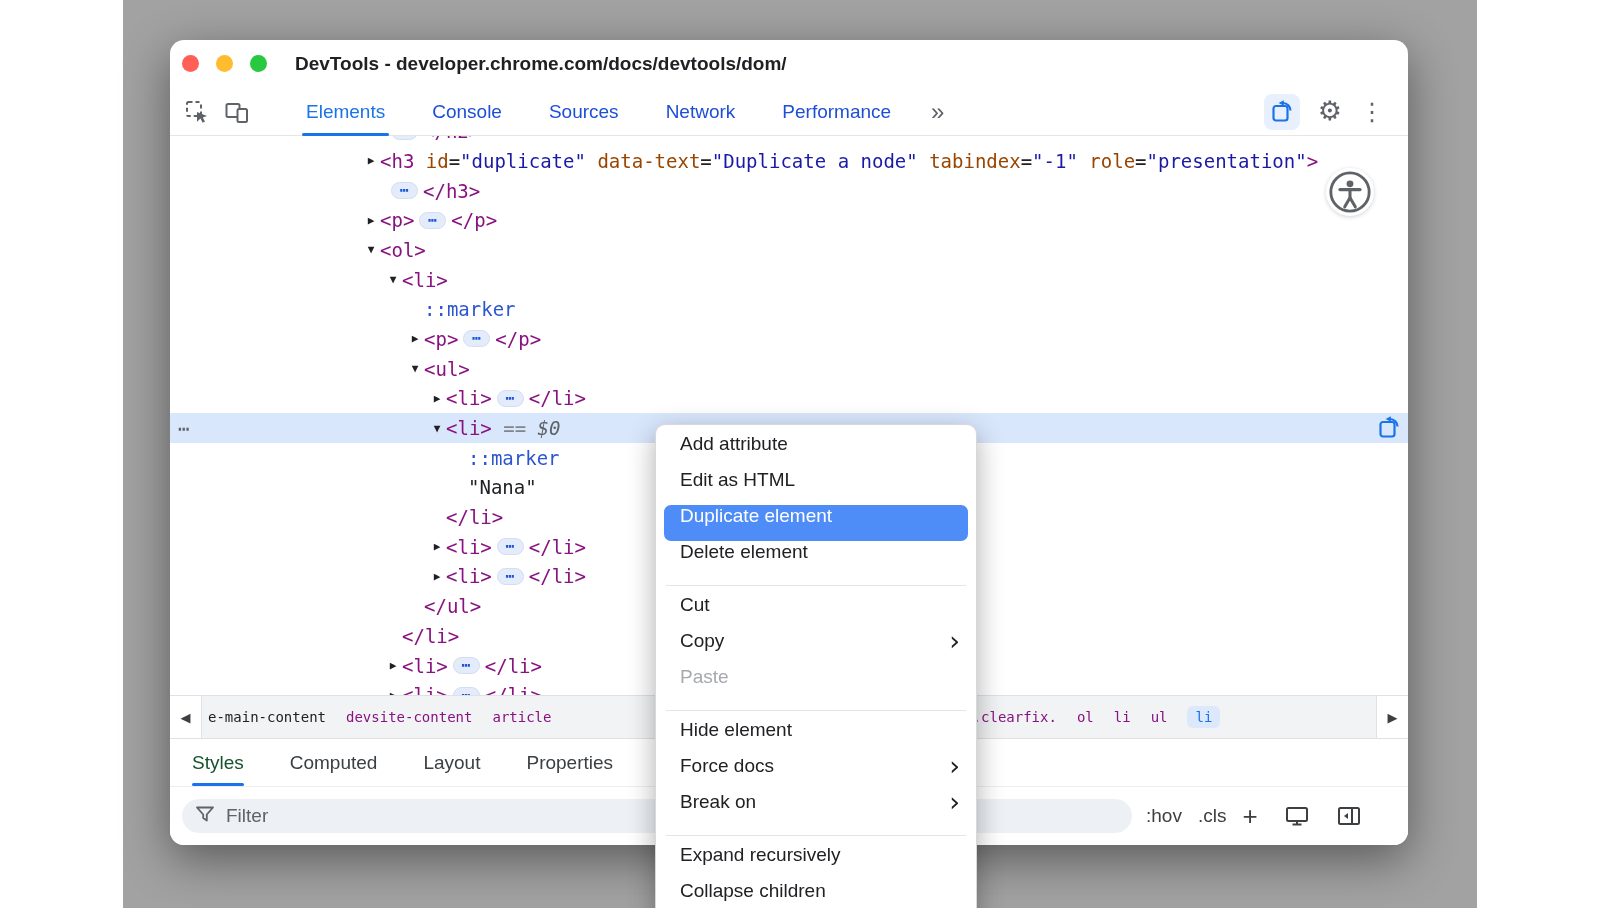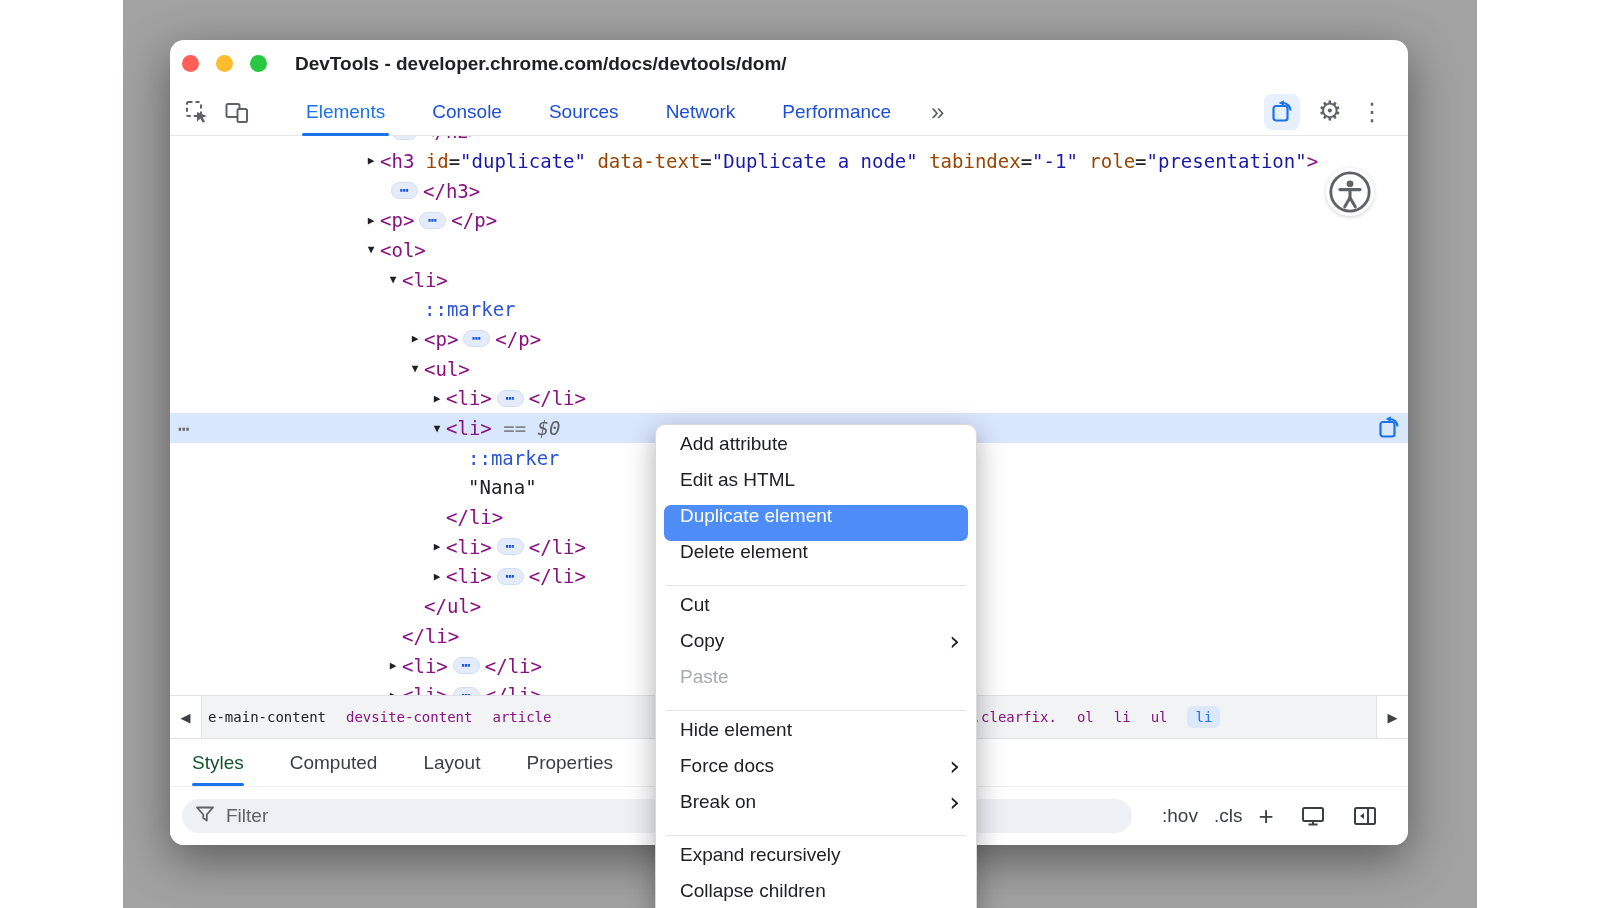--- a/index.html
+++ b/index.html
@@ -78,21 +78,21 @@
   .panel-tab{position:relative;height:100%;display:flex;align-items:center;white-space:nowrap}
   .panel-tab.active{color:#14532d}
   .panel-tab.active::after{content:"";position:absolute;left:0;right:0;bottom:0;height:3px;background:#1a73e8;border-radius:2px}
   .panel-tab:nth-child(5){}
 
   
   .filterbar{position:absolute;left:0;top:747px;width:100%;height:58px;background:#fff;display:flex;
              align-items:center;padding:0 18px 0 12px}
   .filter-input{flex:none;width:950px;height:34px;border-radius:17px;background:#edf1f6;display:flex;
                 align-items:center;padding:0 12px;gap:10px;color:#5f6368;font-size:19px}
-  .filter-controls{display:flex;align-items:center;gap:16px;font-size:19px;color:#3c4043;margin-left:30px}
+  .filter-controls{display:flex;align-items:center;gap:16px;font-size:19px;color:#3c4043;margin-left:14px}
   .filter-controls .ctrl:last-child{font-size:26px;font-weight:400}
   .fb-icon{display:inline-flex;align-items:center;margin-left:26px}
 
   
   .context-menu{position:absolute;left:655px;top:424px;width:322px;background:#fff;border:1px solid #d8d8d8;
                 border-radius:10px;box-shadow:0 8px 28px rgba(0,0,0,.32);padding:8px 0 14px;z-index:50;
                 font-size:19px;color:#202124}
   .menu-item{height:36px;display:flex;align-items:flex-start;padding:0 16px 0 24px;position:relative;white-space:nowrap}
   .menu-item.highlighted{background:#4e8cf7;color:#fff;border-radius:7px;margin:0 8px;padding-left:16px}
   .menu-item.disabled{color:#a6a9ad}

